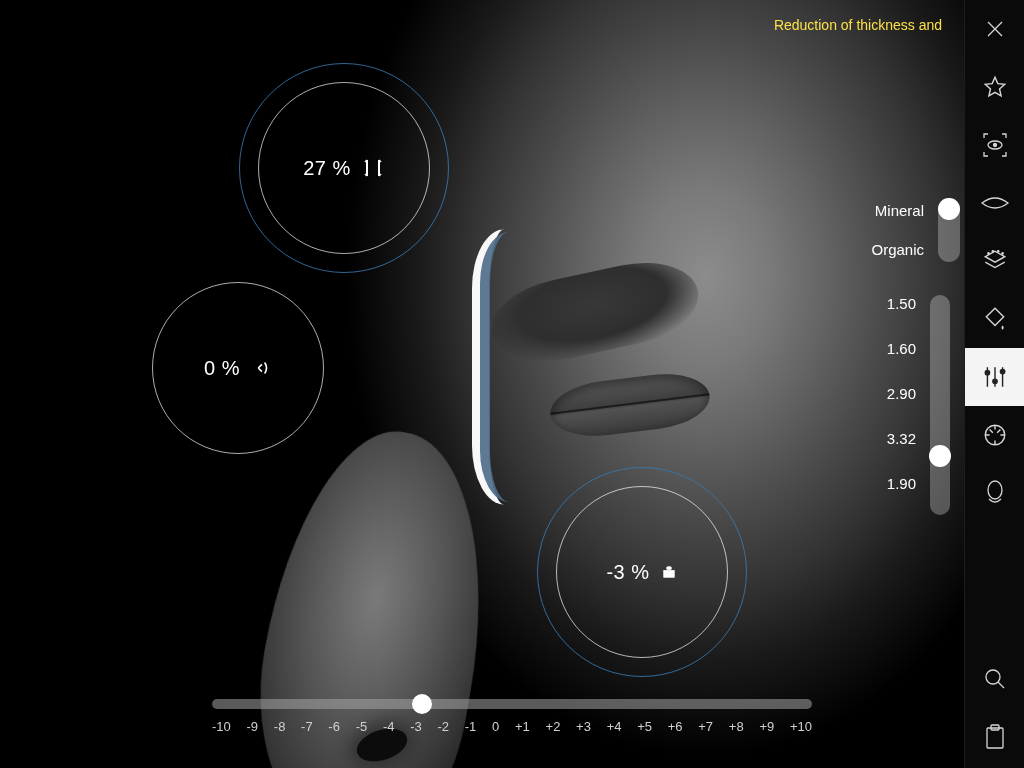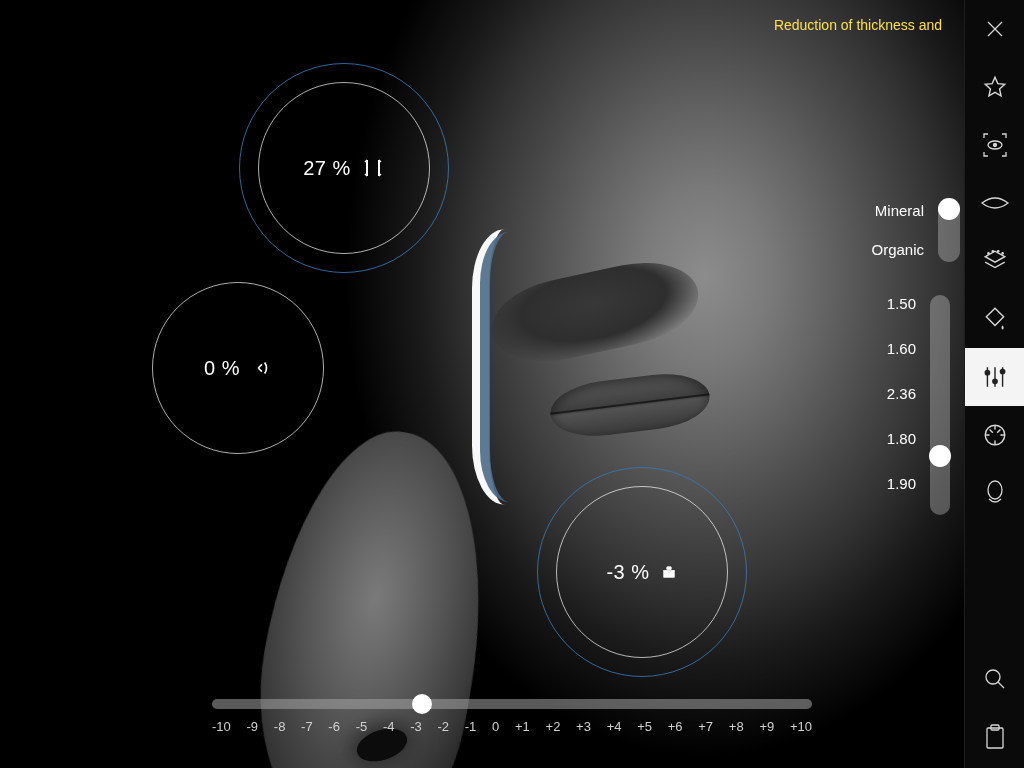--- a/index.html
+++ b/index.html
@@ -226,22 +226,22 @@
   <div class="lbl" style="grid-row:2">Organic</div>
   <div class="track">
     <div class="knob"></div>
   </div>
 </div>
 
 <div class="index-slider">
   <div class="index-labels">
     <span>1.50</span>
     <span>1.60</span>
-    <span>2.36</span>
-    <span>1.80</span>
+    <span>2.90</span>
+    <span>3.32</span>
     <span>1.90</span>
   </div>
   <div class="index-track">
     <div class="index-knob" id="index-knob" style="top: 150px;"></div>
   </div>
 </div>
 
 <div class="diopter-area">
   <div class="diopter-track">
     <div class="diopter-knob" id="diopter-knob" style="left: 35%;"></div>

